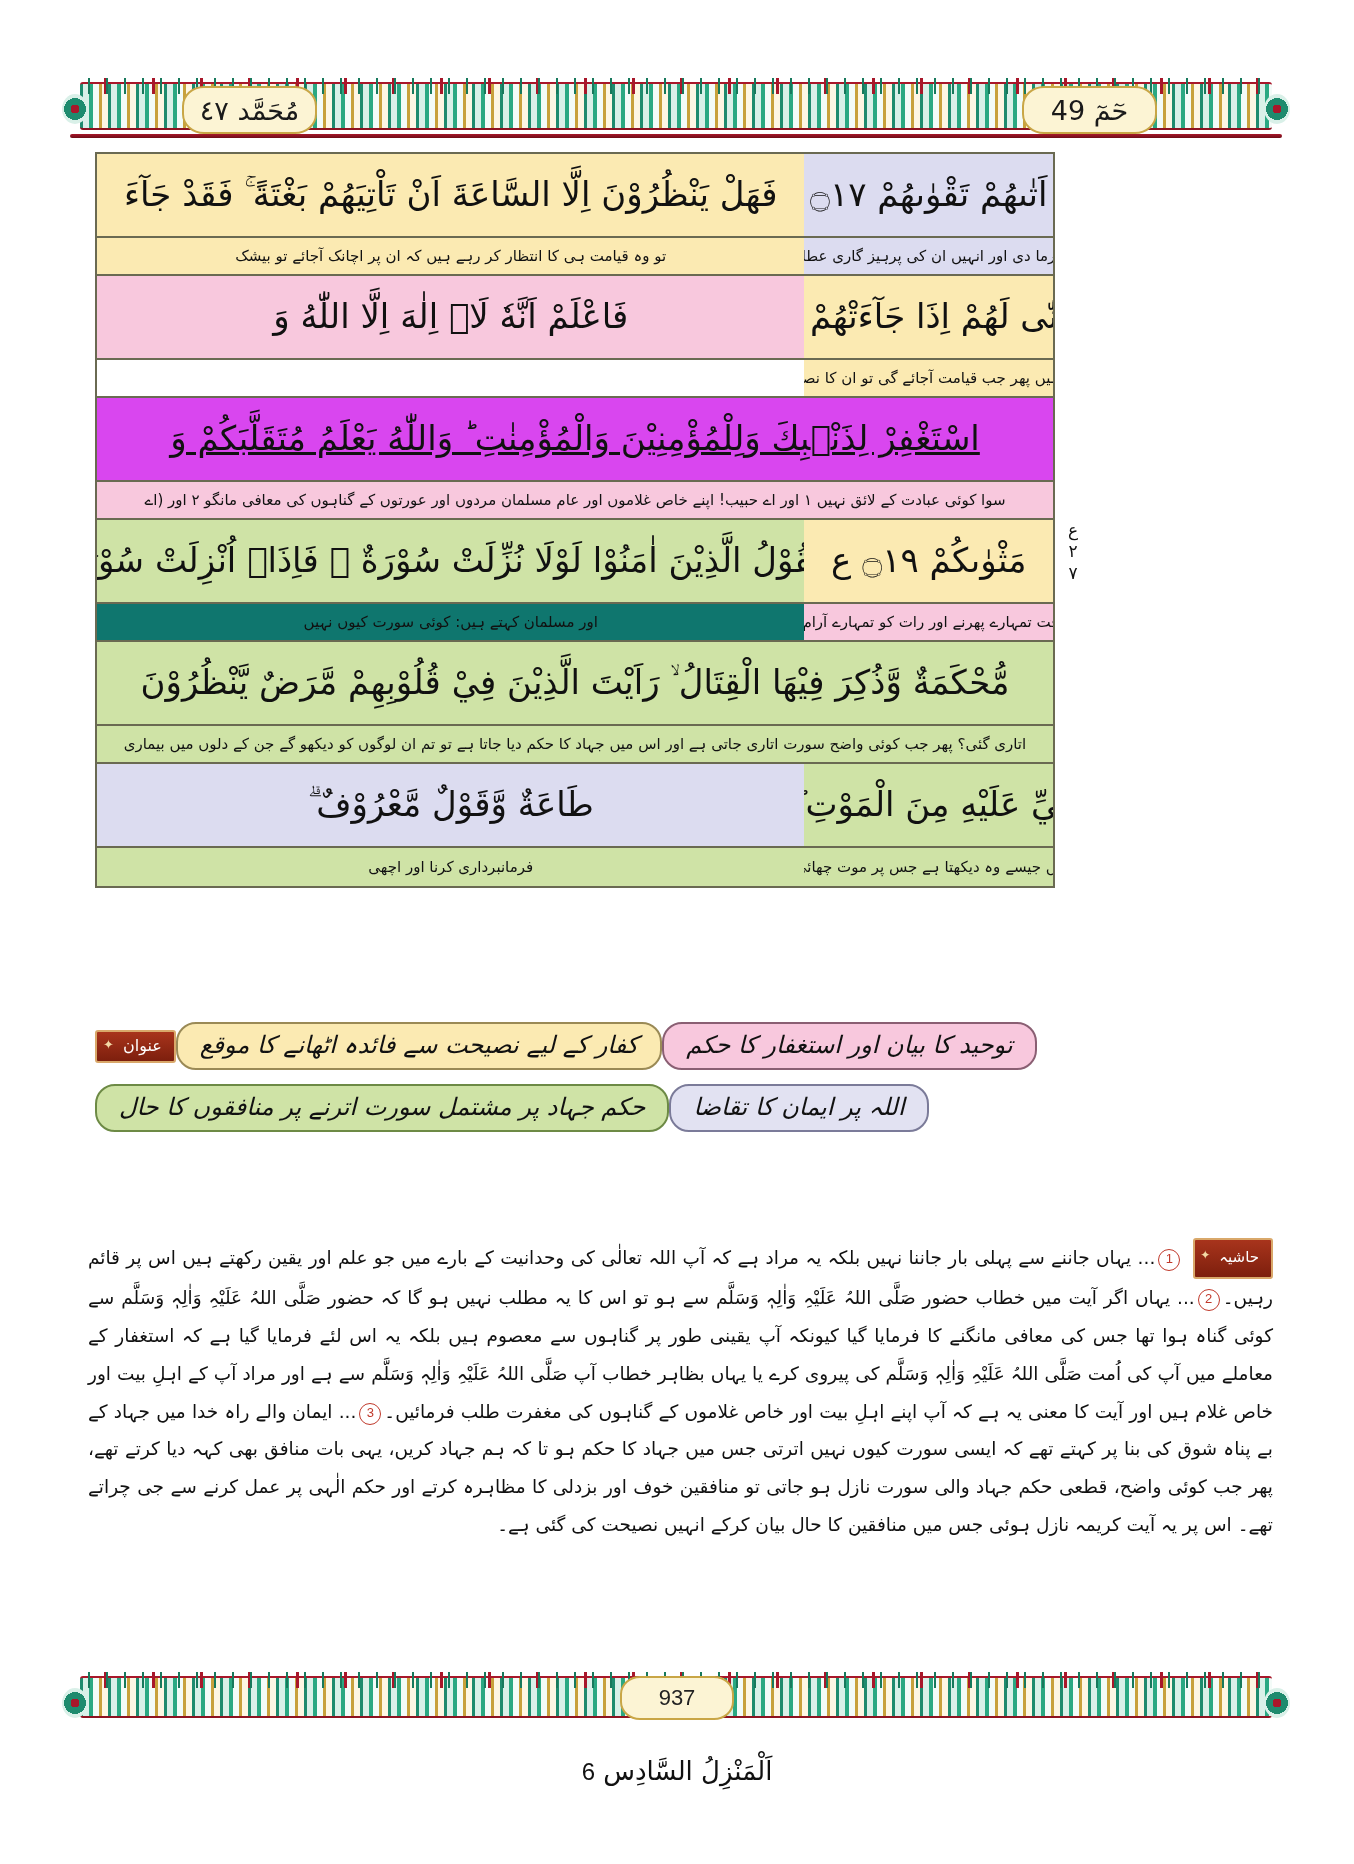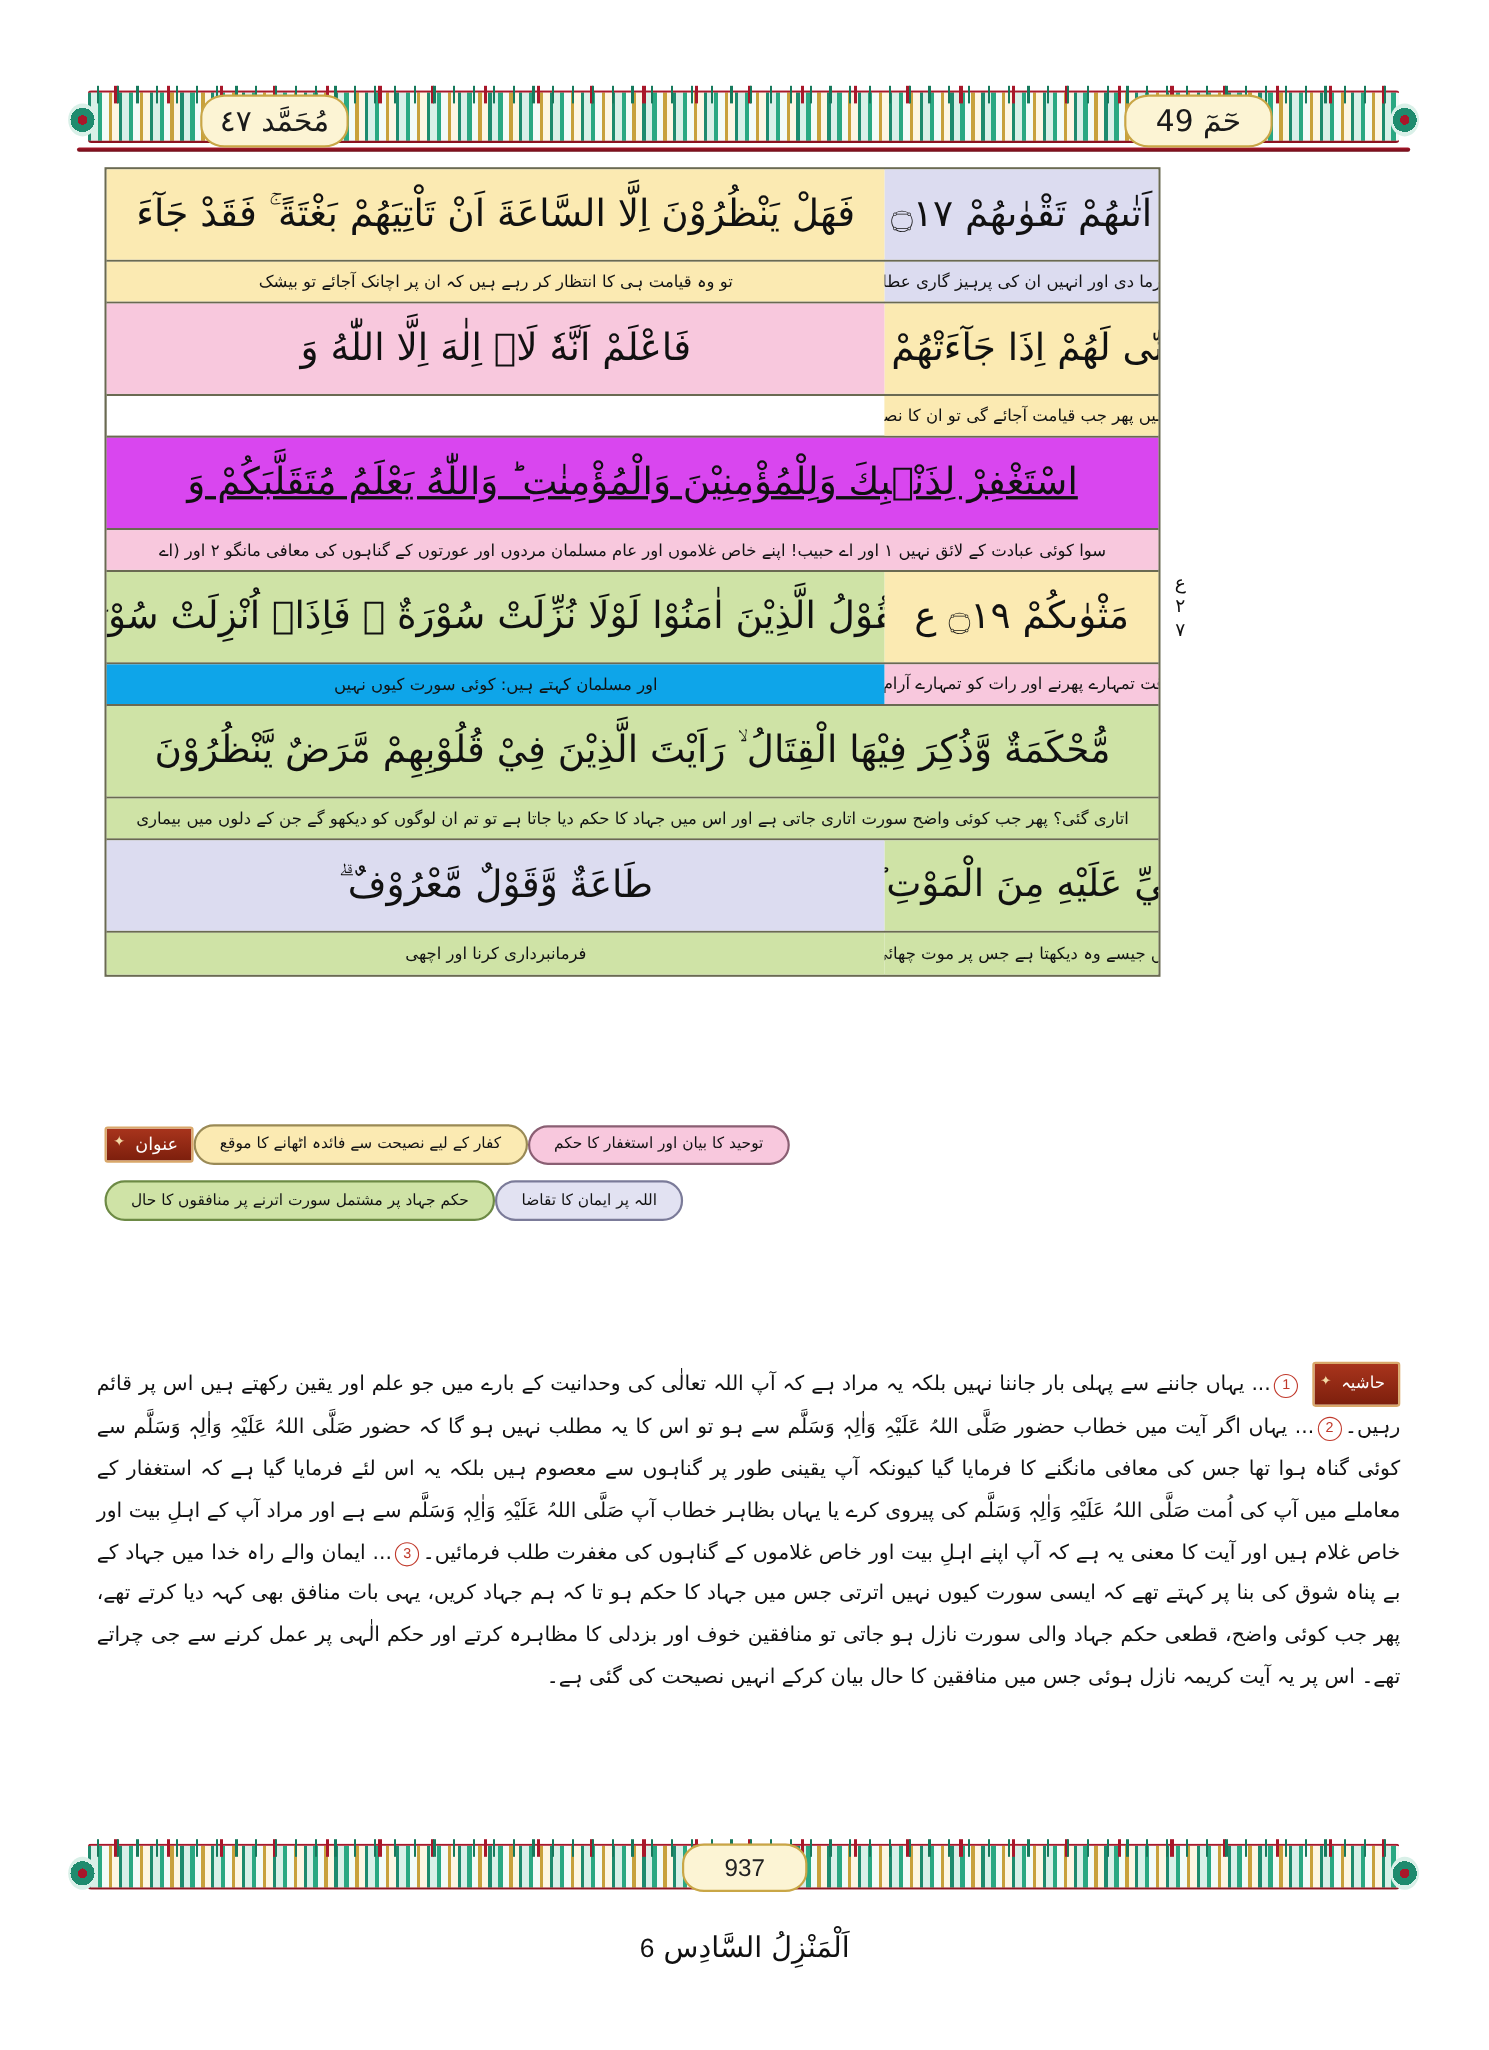--- a/index.html
+++ b/index.html
@@ -171,25 +171,26 @@
   }
   .tag-unwan::before {
     content: "✦";
     position: absolute; right: auto; left: 6px; top: 5px;
     color: #f3d9a5; font-size: 13px;
   }
   .pill {
     border-radius: 20px;
     padding: 7px 22px 9px 22px;
     font-family: "DejaVu Sans", sans-serif;
-    font-size: 14px;
+    font-size: 24px;
     color: #111;
     white-space: nowrap;
     direction: rtl;
     box-sizing: border-box;
+    font-style: italic;
   }
   .pill.cream { background: #fbeab2; border: 2px solid #9a8a56; }
   .pill.pink  { background: #f8c8dd; border: 2px solid #8a5f73; }
   .pill.green { background: #cfe3a6; border: 2px solid #6d8a45; }
   .pill.lav   { background: #e2e2f2; border: 2px solid #7b7b99; }
 
   
   .footnotes {
     position: absolute;
     left: 88px; top: 1238px;
@@ -303,21 +304,21 @@
       </div>
       <div class="vrow trans-row">
         <div class="seg" style="background: rgb(248, 200, 221); flex: 1 1 100%;">سوا کوئی عبادت کے لائق نہیں ۱ اور اے حبیب! اپنے خاص غلاموں اور عام مسلمان مردوں اور عورتوں کے گناہوں کی معافی مانگو ۲ اور (اے</div>
       </div>
       <div class="vrow arabic-row">
         <div class="seg" style="background: rgb(251, 234, 178); flex: 0 0 26%;">مَثْوٰىكُمْ ۝۱۹ ع</div>
         <div class="seg" style="background: rgb(207, 227, 166); flex: 1 1 auto;">وَيَقُوْلُ الَّذِيْنَ اٰمَنُوْا لَوْلَا نُزِّلَتْ سُوْرَةٌ ۚ فَاِذَاۤ اُنْزِلَتْ سُوْرَةٌ</div>
       </div>
       <div class="vrow trans-row">
         <div class="seg" style="background: rgb(248, 200, 221); flex: 0 0 26%;">لوگو!) اللہ دن کے وقت تمہارے پھرنے اور رات کو تمہارے آرام کرنے کو جانتا ہے ○</div>
-        <div class="seg" style="background: #0ea5e9; flex: 1 1 auto;">اور مسلمان کہتے ہیں: کوئی سورت کیوں نہیں</div>
+        <div class="seg" style="background: #0f766e; flex: 1 1 auto;">اور مسلمان کہتے ہیں: کوئی سورت کیوں نہیں</div>
       </div>
       <div class="vrow arabic-row">
         <div class="seg" style="background: rgb(207, 227, 166); flex: 1 1 100%;">مُّحْكَمَةٌ وَّذُكِرَ فِيْهَا الْقِتَالُ ۙ رَاَيْتَ الَّذِيْنَ فِيْ قُلُوْبِهِمْ مَّرَضٌ يَّنْظُرُوْنَ</div>
       </div>
       <div class="vrow trans-row">
         <div class="seg" style="background: rgb(207, 227, 166); flex: 1 1 100%;">اتاری گئی؟ پھر جب کوئی واضح سورت اتاری جاتی ہے اور اس میں جہاد کا حکم دیا جاتا ہے تو تم ان لوگوں کو دیکھو گے جن کے دلوں میں بیماری</div>
       </div>
       <div class="vrow arabic-row">
         <div class="seg" style="background: rgb(207, 227, 166); flex: 0 0 26%;">اِلَيْكَ نَظَرَ الْمَغْشِيِّ عَلَيْهِ مِنَ الْمَوْتِ ؕ فَاَوْلٰى لَهُمْ ۝۲۰</div>
         <div class="seg" style="background: rgb(220, 220, 240); flex: 1 1 auto;">طَاعَةٌ وَّقَوْلٌ مَّعْرُوْفٌ ۗ</div>

